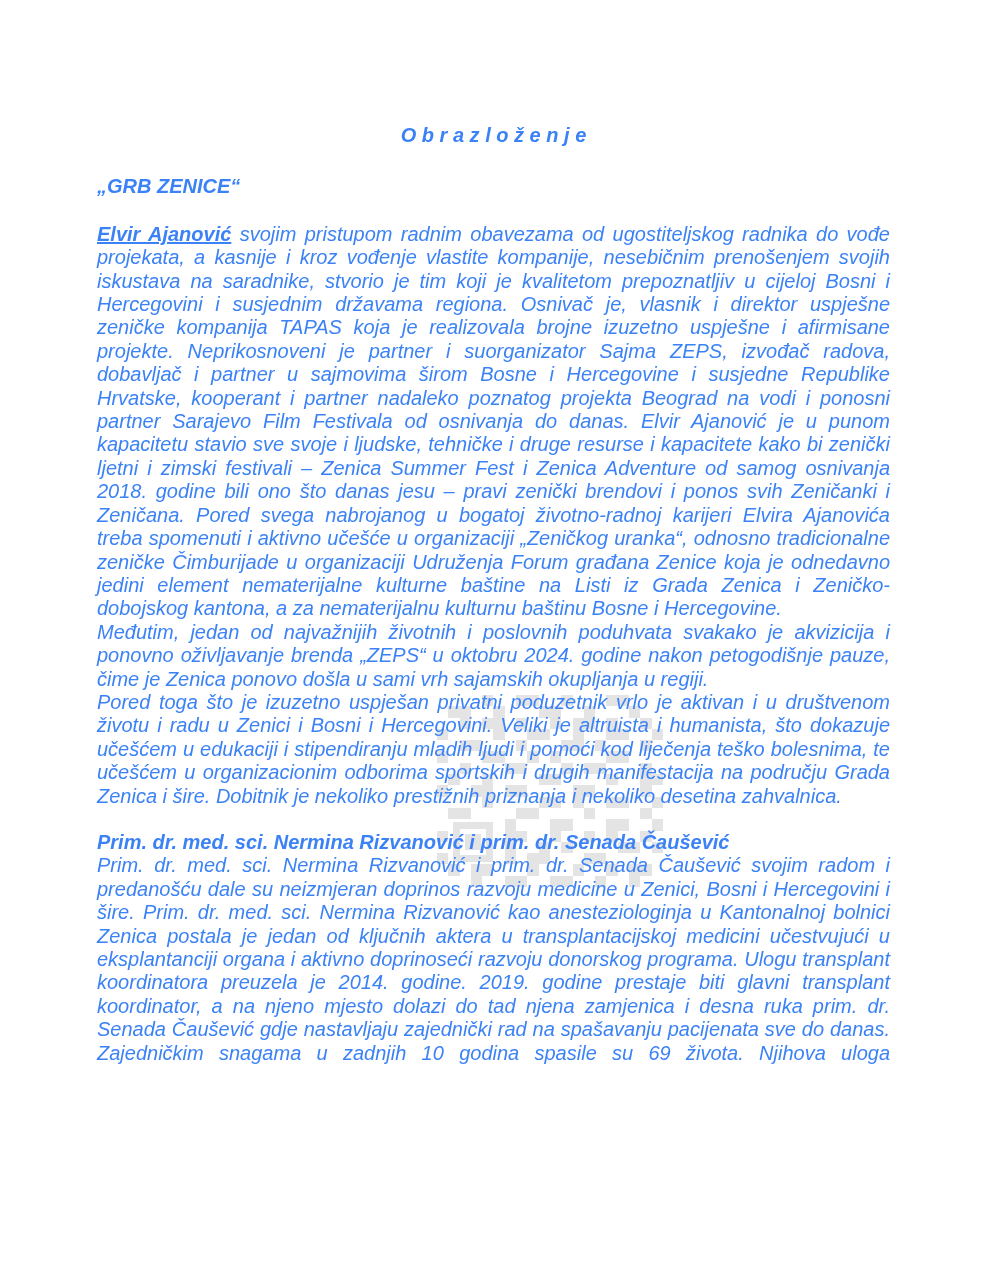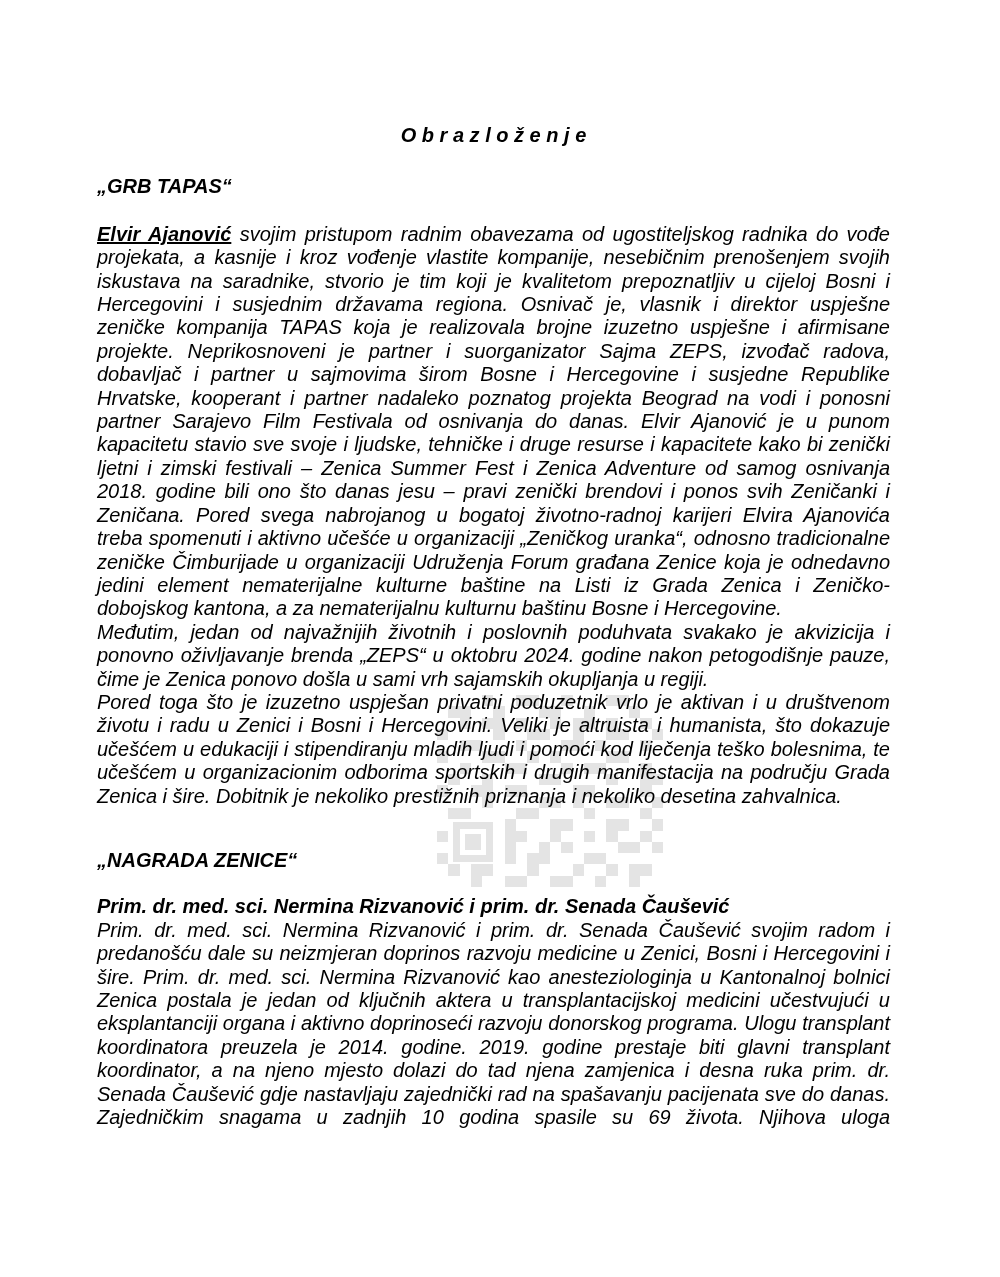--- a/index.html
+++ b/index.html
@@ -8,21 +8,21 @@
     background: #ffffff;
   }
   .page {
     position: relative;
     width: 1000px;
     height: 1277px;
     background: #ffffff;
     overflow: hidden;
     font-family: "Liberation Sans", "DejaVu Sans", sans-serif;
     font-style: italic;
-    color: #000000;
+    color: #3b82f6;
   }
   .content {
     position: relative;
     z-index: 1;
     padding: 0 110px 0 97px;
   }
   .content p, .content h1, .content h2, .content h3 {
     margin: 0;
     font-size: 20px;
     line-height: 23.4px;
@@ -429,28 +429,27 @@
       </div>
     <div class="qr-finder">
       <div class="qr-finder-inner"></div>
     </div>
   </div>
 
   <div class="content">
 
     <h1 class="doc-title">O b r a z l o ž e n j e</h1>
 
-    <h2 class="heading h-grb">„GRB TAPAS“</h2>
+    <h2 class="heading h-grb">„GRB ZENICE“</h2>
 
     <p class="p-first"><span class="lead-bold">Elvir Ajanović</span><span> svojim pristupom radnim obavezama od ugostiteljskog radnika do vođe projekata, a kasnije i kroz vođenje vlastite kompanije, nesebičnim prenošenjem svojih iskustava na saradnike, stvorio je tim koji je kvalitetom prepoznatljiv u cijeloj Bosni i Hercegovini i susjednim državama regiona. Osnivač je, vlasnik i direktor uspješne zeničke kompanija TAPAS koja je realizovala brojne izuzetno uspješne i afirmisane projekte. Neprikosnoveni je partner i suorganizator Sajma ZEPS, izvođač radova, dobavljač i partner u sajmovima širom Bosne i Hercegovine i susjedne Republike Hrvatske, kooperant i partner nadaleko poznatog projekta Beograd na vodi i ponosni partner Sarajevo Film Festivala od osnivanja do danas. Elvir Ajanović je u punom kapacitetu stavio sve svoje i ljudske, tehničke i druge resurse i kapacitete kako bi zenički ljetni i zimski festivali – Zenica Summer Fest i Zenica Adventure od samog osnivanja 2018. godine bili ono što danas jesu – pravi zenički brendovi i ponos svih Zeničanki i Zeničana. Pored svega nabrojanog u bogatoj životno-radnoj karijeri Elvira Ajanovića treba spomenuti i aktivno učešće u organizaciji „Zeničkog uranka“, odnosno tradicionalne zeničke Čimburijade u organizaciji Udruženja Forum građana Zenice koja je odnedavno jedini element nematerijalne kulturne baštine na Listi iz Grada Zenica i Zeničko-dobojskog kantona, a za nematerijalnu kulturnu baštinu Bosne i Hercegovine.</span></p>
 
     <p>Međutim, jedan od najvažnijih životnih i poslovnih poduhvata svakako je akvizicija i ponovno oživljavanje brenda „ZEPS“ u oktobru 2024. godine nakon petogodišnje pauze, čime je Zenica ponovo došla u sami vrh sajamskih okupljanja u regiji.</p>
 
     <p>Pored toga što je izuzetno uspješan privatni poduzetnik vrlo je aktivan i u društvenom životu i radu u Zenici i Bosni i Hercegovini. Veliki je altruista i humanista, što dokazuje učešćem u edukaciji i stipendiranju mladih ljudi i pomoći kod liječenja teško bolesnima, te učešćem u organizacionim odborima sportskih i drugih manifestacija na području Grada Zenica i šire. Dobitnik je nekoliko prestižnih priznanja i nekoliko desetina zahvalnica.</p>
 
-    <h2 class="heading h-nagrada">„NAGRADA ZENICE“</h2>
 
     <h3 class="heading h-names">Prim. dr. med. sci. Nermina Rizvanović i prim. dr. Senada Čaušević</h3>
 
     <p class="p-last">Prim. dr. med. sci. Nermina Rizvanović i prim. dr. Senada Čaušević svojim radom i predanošću dale su neizmjeran doprinos razvoju medicine u Zenici, Bosni i Hercegovini i šire. Prim. dr. med. sci. Nermina Rizvanović kao anesteziologinja u Kantonalnoj bolnici Zenica postala je jedan od ključnih aktera u transplantacijskoj medicini učestvujući u eksplantanciji organa i aktivno doprinoseći razvoju donorskog programa. Ulogu transplant koordinatora preuzela je 2014. godine. 2019. godine prestaje biti glavni transplant koordinator, a na njeno mjesto dolazi do tad njena zamjenica i desna ruka prim. dr. Senada Čaušević gdje nastavljaju zajednički rad na spašavanju pacijenata sve do danas. Zajedničkim snagama u zadnjih 10 godina spasile su 69 života. Njihova uloga</p>
 
   </div>
 </div>
 
 </body></html>

